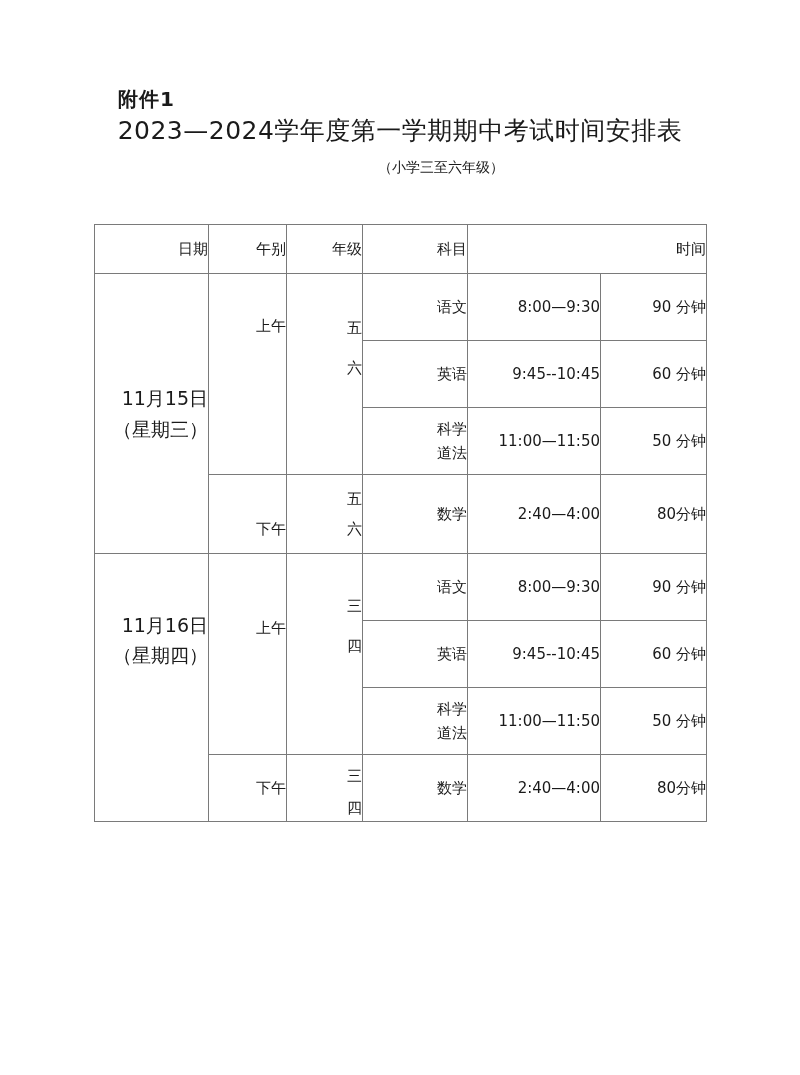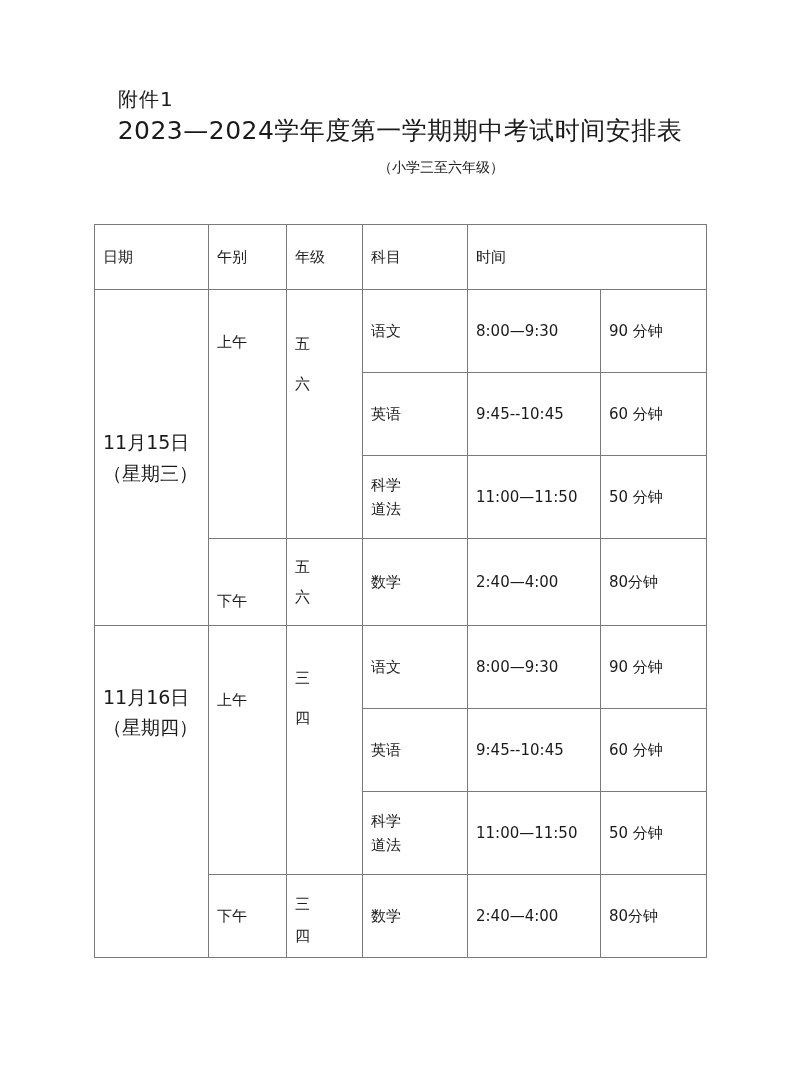--- a/index.html
+++ b/index.html
@@ -1,23 +1,23 @@
 <!DOCTYPE html>
 <html><head>
 <meta charset="utf-8">
 <style>
   html, body { margin:0; padding:0; background:#ffffff; }
   body { width:800px; height:1075px; position:relative; overflow:hidden;
          font-family:"DejaVu Sans", "Liberation Sans", sans-serif; color:#1a1a1a; }
-  .attach { position:absolute; left:118px; top:86px; font-size:20px; font-weight:normal; letter-spacing:1px; }
+  .attach { position:absolute; left:118px; top:86px; font-size:20px; font-weight:bold; letter-spacing:1px; }
   .title { position:absolute; left:0; width:800px; top:114px; text-align:center; font-size:25px;
            font-family:"DejaVu Sans", sans-serif; letter-spacing:0.5px; }
   .subtitle { position:absolute; left:0; width:800px; top:159px; text-align:center; font-size:14px;margin-left:41px; }
   table { position:absolute; left:94px; top:224px; border-collapse:collapse; table-layout:fixed; }
-  td { border:1.5px solid #7a7a7a; text-align:left; vertical-align:middle; font-size:15px; padding:8px; line-height:1.6; }
+  td { border:1.5px solid #7a7a7a; text-align:right; vertical-align:middle; font-size:15px; padding:0; line-height:1.6; }
   .hdr td { height:48px; }
   .r td { height:66px; }
   .grade span { display:block; line-height:40px; }
   .small { font-size:19px; }
 </style>
 </head>
 <body>
 
 <div class="attach">附件1</div>
 <div class="title">2023—2024学年度第一学期期中考试时间安排表</div>

